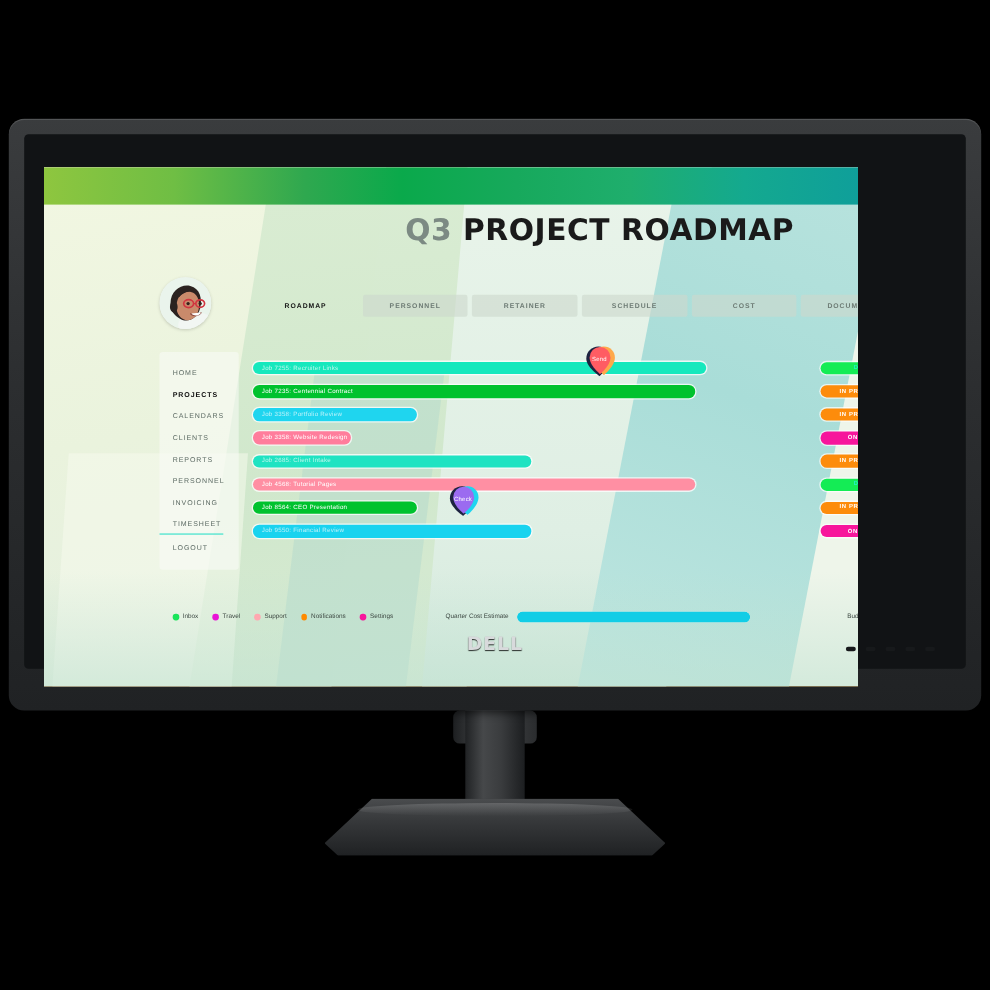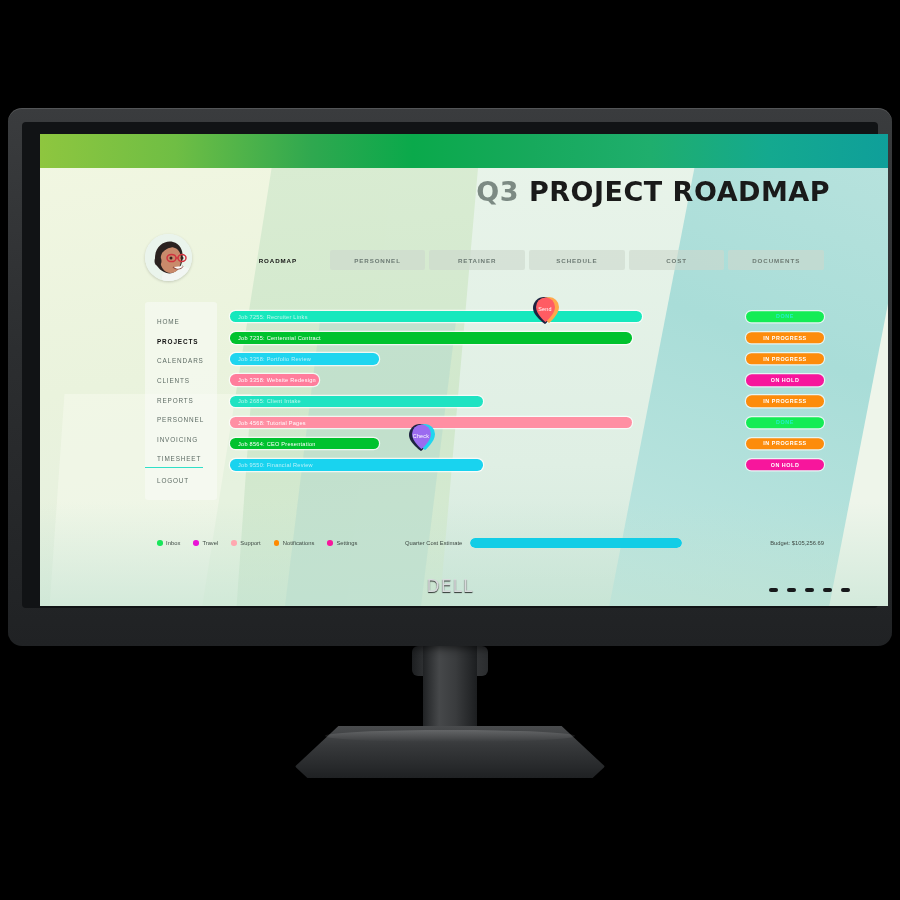--- a/index.html
+++ b/index.html
@@ -20,30 +20,30 @@
     border-radius: 14px;
     box-shadow: inset 0 1px 0 rgba(255,255,255,.13), 0 2px 8px rgba(0,0,0,.6);
   }
   #bezel-inner {
     position: absolute; left: 14px; top: 14px;
     width: 856px; height: 486px;
     background: #111315;
     border-radius: 4px;
   }
   #screen {
-    position: absolute; left: 18px; top: 12px;
-    width: 848px; height: 472px;
+    position: absolute; left: 18px; top: 30px;
+    width: 740px; height: 472px;
     overflow: hidden;
     background: #a16207;
   }
   #dell-logo {
     position: absolute; left: 0; right: 0; bottom: 12px;
     text-align: center;
     color: #d8dadc;
-    font-size: 17px; font-weight: normal; letter-spacing: 1px;
+    font-size: 17px; font-weight: bold; letter-spacing: 1px;
     font-family: "DejaVu Sans", sans-serif;
     text-shadow: 0 1px 1px rgba(0,0,0,.8);
   }
   #bezel-vents { position: absolute; right: 28px; bottom: 16px; display: flex; gap: 9px; }
   .vent { width: 9px; height: 4px; background: #17191b; border-radius: 2px; }
 
   
   #stand-neck {
     position: absolute; left: 50%; transform: translateX(-50%);
     top: 640px; width: 54px; height: 112px;

